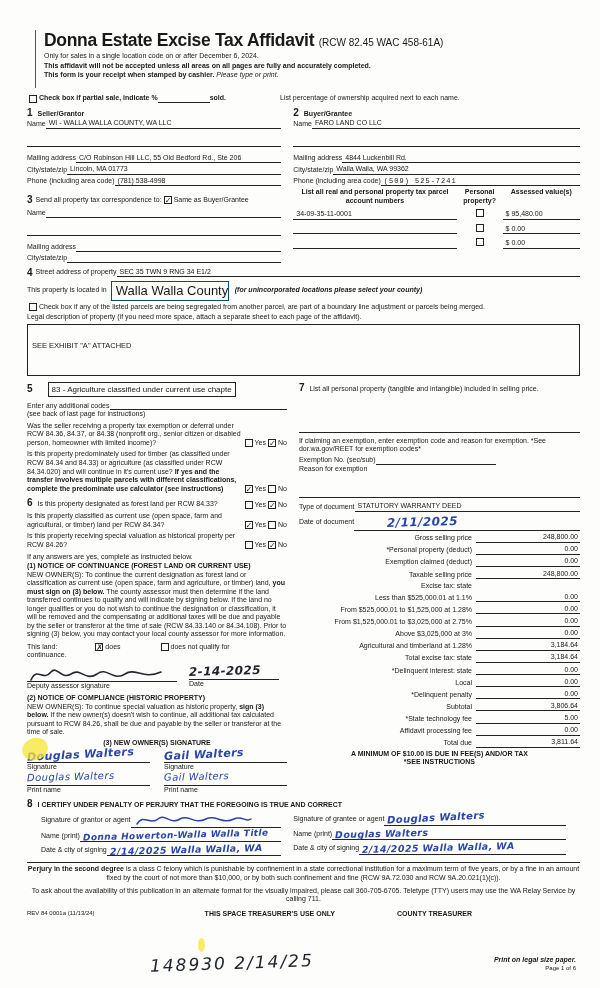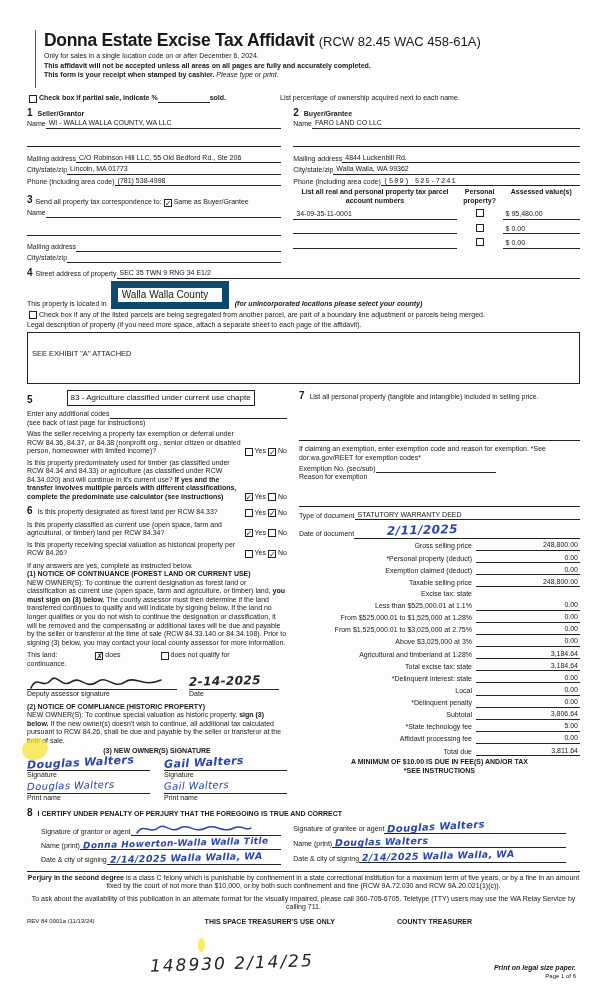--- a/index.html
+++ b/index.html
@@ -11,43 +11,43 @@
   
   .hdr { display:flex; align-items:flex-start; margin-bottom:6px; }
   .logo-blk { width:118px; flex:none; text-align:right; padding-right:8px; }
   .logo-top { display:flex; justify-content:flex-end; align-items:center; }
   .dept-of { font-size:7px; margin-right:2px; }
   .revenue { font-size:17px; font-weight:bold; letter-spacing:-0.5px; margin-top:-3px; }
   .wastate { font-style:italic; font-size:7px; }
   .formno { color:#8a8a8a; font-weight:bold; font-size:11px; margin-top:4px; }
   .hdr-div { border-left:1.5px solid #555; height:58px; margin:0 8px; }
   .title { font-size:17.5px; font-weight:bold; letter-spacing:-0.3px; }
-  .title small { font-size:13px; font-weight:normal; letter-spacing:0; }
+  .title small { font-size:10px; font-weight:normal; letter-spacing:0; }
   .sub { font-size:7px; margin-top:1px; }
   
-  .row { display:flex; align-items:flex-end; }
+  .row { display:flex; align-items:center; }
   .fill { flex:1; border-bottom:1px solid #222; padding:0 3px; white-space:nowrap; min-height:9px; }
   .cb { width:8px; height:8px; border:1px solid #222; display:inline-block; flex:none;
         font-size:8px; line-height:7px; text-align:center; margin:0 2px; background:#fff; }
   .secno { font-weight:bold; font-size:10px; margin-right:3px; }
   .cols { display:flex; gap:12px; }
   .colL { width:47%; } .colR { width:53%; }
   .yn { white-space:nowrap; margin-left:auto; display:flex; align-items:center; flex:none; }
   .q { display:flex; align-items:flex-end; margin-top:3px; }
   .mt2{margin-top:2px;} .mt4{margin-top:4px;} .mt6{margin-top:6px;}
   
   .ptab-h { display:flex; font-weight:bold; text-align:center; margin-top:2px;}
   .ptab-r { display:flex; align-items:flex-end; margin-top:4px; }
   .pc1{width:57%;} .pc2{width:16%; text-align:center;} .pc3{width:27%;}
   
   .mrow { display:flex; justify-content:flex-end; align-items:flex-end; margin-top:2.6px; }
   .mlab { text-align:right; white-space:nowrap; }
   .mval { width:104px; flex:none; border-bottom:1px solid #222; text-align:right; margin-left:4px; padding:0 2px; }
   
-  .county-box { border:7px solid #0c4a6e; padding:1px 4px; width:118px; font-size:10px; white-space:nowrap; overflow:hidden; }
+  .county-box { border:1px solid #0c4a6e; padding:1px 4px; width:118px; font-size:13px; white-space:nowrap; overflow:hidden; }
   .legal-box { border:1.2px solid #222; height:52px; margin-top:2px; padding:16px 4px 0 4px; font-size:7.5px; }
   .code-box { border:1px solid #222; padding:2px 3px; font-size:8px; white-space:nowrap; overflow:hidden; max-width:238px; }
   
   .hw { font-family:"DejaVu Sans", sans-serif; font-style:italic; color:#2946a8;
         display:inline-block; transform:rotate(-1.5deg); letter-spacing:0.4px; }
   .hw-dark { color:#20242b; }
   .script { font-size:11px; font-weight:bold; transform:rotate(-3deg); }
   .sig-svg { display:block; margin-bottom:-6px; }
   .hl { position:absolute; background:#f5e435; opacity:.75; border-radius:50%; }
   .small6 { font-size:6px; }
@@ -185,21 +185,21 @@
     </div>
     <div class="mt2">Legal description of property (if you need more space, attach a separate sheet to each page of the affidavit).</div>
     <div class="legal-box">SEE EXHIBIT "A" ATTACHED</div>
   </div>
 
   <div class="cols mt6">
     <div class="colL">
 
       <div class="row">
         <span class="secno">5</span>
-        <span class="code-box" style="margin-left:31px;">83 - Agriculture classified under current use chapte</span>
+        <span class="code-box" style="margin-left:12px;">83 - Agriculture classified under current use chapte</span>
       </div>
       <div class="row mt4">
         <span>Enter any additional codes</span>
         <span class="fill"></span>
       </div>
       <div>(see back of last page for instructions)</div>
       <div class="q">
         <span style="width:218px;">Was the seller receiving a property tax exemption or deferral under RCW 84.36, 84.37, or 84.38 (nonprofit org., senior citizen or disabled person, homeowner with limited income)?</span>
         <span class="yn">
           <span class="cb"></span>

